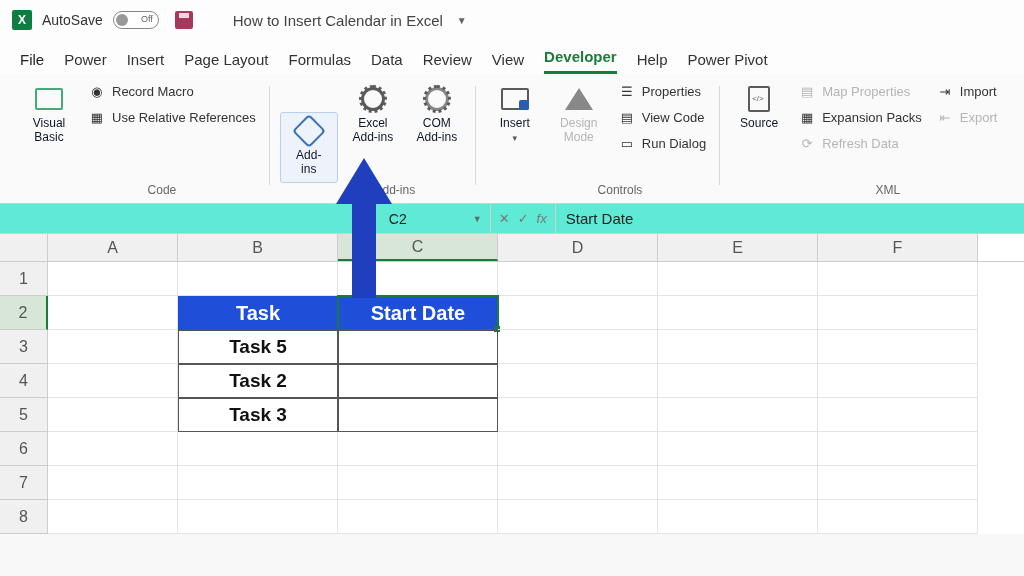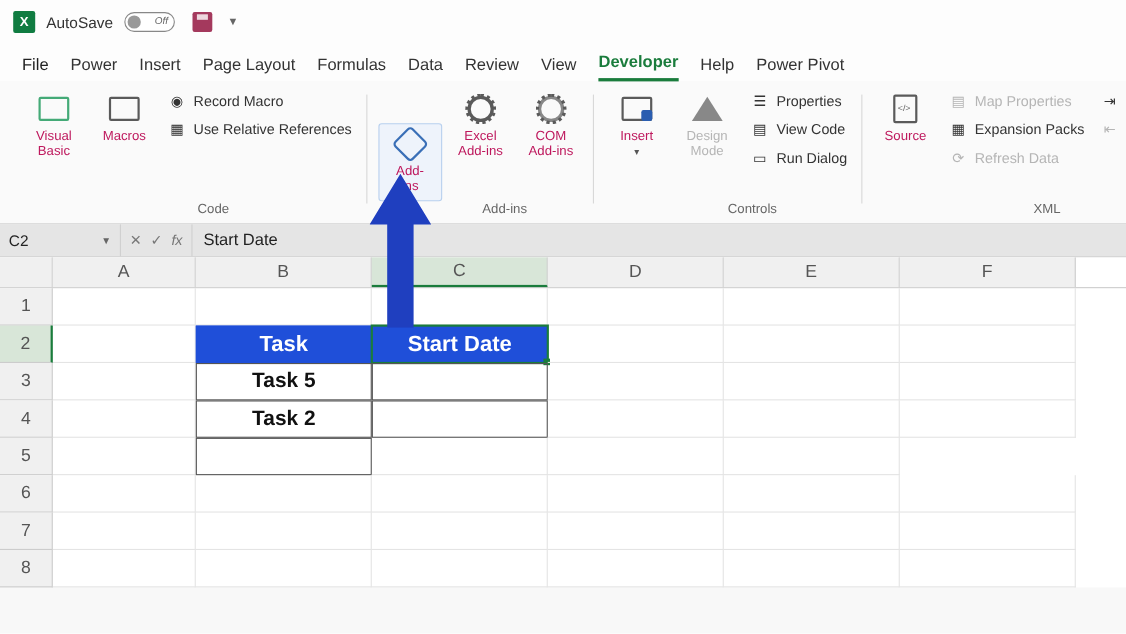--- a/index.html
+++ b/index.html
@@ -4,21 +4,21 @@
 <style>
   * { box-sizing: border-box; margin: 0; padding: 0; }
   body { font-family: "Segoe UI", Arial, sans-serif; font-size: 13px; background: #f8f8f8; color: #222; width: 1024px; height: 576px; overflow: hidden; position: relative; }
 
   
   .titlebar { display: flex; align-items: center; height: 40px; padding: 0 12px; background: #fdfdfd; gap: 10px; }
   .excel-logo { width: 20px; height: 20px; background: #107c41; display: flex; align-items: center; justify-content: center; color: #fff; font-weight: bold; font-size: 12px; border-radius: 2px; }
   .autosave-label { font-size: 14px; color: #333; }
   .autosave-toggle { display: inline-flex; align-items: center; border: 1px solid #888; border-radius: 10px; width: 46px; height: 18px; position: relative; background: #fff; }
   .autosave-toggle .knob { width: 12px; height: 12px; border-radius: 50%; background: #999; position: absolute; left: 2px; top: 2px; }
-  .autosave-toggle .off-text { font-size: 9px; color: #666; position: absolute; right: 5px; top: 2px; font-style: italic; }
+  .autosave-toggle .off-text { font-size: 9px; color: #666; position: absolute; right: 5px; top: 2px; }
   .save-icon { width: 18px; height: 18px; background: #a4395d; border-radius: 2px; position: relative; margin-left: 6px; }
   .save-icon::after { content: ""; position: absolute; top: 2px; left: 4px; width: 10px; height: 5px; background: #fff; opacity: .8; }
   .doc-title { margin-left: 30px; font-size: 15px; color: #444; }
   .doc-drop { margin-left: 4px; font-size: 10px; color: #666; }
 
   
   .tabs { display: flex; align-items: flex-end; gap: 20px; padding: 8px 20px 0 20px; background: #fdfdfd; height: 34px; }
   .tab { font-size: 15px; color: #333; padding-bottom: 6px; cursor: pointer; }
   .tab.file { color: #222; }
   .tab.active { color: #1a7c3c; font-weight: 600; border-bottom: 3px solid #1a7c3c; }
@@ -27,21 +27,21 @@
   .ribbon { display: flex; background: #fafafa; border-bottom: 1px solid #d0d0d0; height: 130px; padding: 4px 10px 0 10px; }
   .group { display: flex; flex-direction: column; justify-content: space-between; align-items: center; padding: 2px 10px 2px 10px; position: relative; }
   .group::after { content: ""; position: absolute; right: 0; top: 8px; bottom: 18px; width: 1px; background: #d8d8d8; }
   .group:last-child::after { display: none; }
   .group-body { display: flex; align-items: stretch; flex: 1; gap: 6px; }
   .group-label { font-size: 12px; color: #666; height: 18px; margin-left: 44px; }
 
   .bigbtn { display: flex; flex-direction: column; align-items: center; justify-content: flex-start; width: 58px; padding-top: 2px; cursor: pointer; border: 1px solid transparent; border-radius: 3px; }
   .bigbtn.hover { background: #eef3fb; border-color: #b8d0ee; margin-top: 32px; }
   .bigbtn .icon { width: 32px; height: 32px; margin-bottom: 2px; display: flex; align-items: center; justify-content: center; }
-  .bigbtn .lbl { font-size: 12px; text-align: center; line-height: 1.15; color: #be185d; }
+  .bigbtn .lbl { font-size: 12px; text-align: center; line-height: 1.15; color: #0f172a; }
   .bigbtn.disabled .lbl, .smallbtn.disabled { color: #b5b5b5; }
 
   .col { display: flex; flex-direction: column; justify-content: flex-start; gap: 4px; }
   .smallbtn { display: flex; align-items: center; gap: 6px; font-size: 13px; color: #333; padding: 2px 4px; cursor: pointer; white-space: nowrap; }
   .smallbtn .si { width: 18px; height: 18px; display: inline-flex; align-items: center; justify-content: center; }
 
   
   .shape-box { width: 28px; height: 22px; border: 2px solid #5a5a5a; border-radius: 2px; position: relative; }
   .shape-gear { width: 24px; height: 24px; border: 3px solid #5a5a5a; border-radius: 50%; position: relative; }
   .shape-gear::before { content: ""; position: absolute; inset: -5px; border: 3px dotted #5a5a5a; border-radius: 50%; }
@@ -49,21 +49,21 @@
   .shape-tool { width: 28px; height: 22px; border: 2px solid #5a5a5a; border-radius: 2px; position: relative; }
   .shape-tool::after { content: ""; position: absolute; right: -2px; bottom: -2px; width: 10px; height: 10px; background: #2a5db0; border-radius: 2px; }
   .shape-tri { width: 0; height: 0; border-left: 14px solid transparent; border-right: 14px solid transparent; border-bottom: 22px solid #888; }
   .shape-warn { width: 0; height: 0; border-left: 9px solid transparent; border-right: 9px solid transparent; border-bottom: 16px solid #e8a33d; }
   .shape-doc { width: 22px; height: 26px; border: 2px solid #5a5a5a; border-radius: 2px; position: relative; }
   .shape-doc::after { content: "</>"; font-size: 8px; position: absolute; top: 6px; left: 2px; color: #5a5a5a; }
 
   .chev { font-size: 9px; color: #555; margin-top: 2px; }
 
   
-  .fbar { display: flex; align-items: center; height: 30px; background: #e5e5e5; border-bottom: 1px solid #d0d0d0; }
+  .fbar { display: flex; align-items: center; height: 30px; background: #5eead4; border-bottom: 1px solid #d0d0d0; justify-content: center; }
   .namebox { width: 110px; height: 100%; border-right: 1px solid #d0d0d0; display: flex; align-items: center; padding: 0 8px; font-size: 14px; justify-content: space-between; }
   .namebox .dd { font-size: 9px; color: #666; }
   .fxbtns { display: flex; align-items: center; gap: 8px; padding: 0 8px; color: #777; border-right: 1px solid #d0d0d0; height: 100%; }
   .fxbtns span { font-size: 13px; cursor: pointer; }
   .fxval { padding: 0 10px; font-size: 15px; }
 
   
   .grid-wrap { position: relative; background: #fff; }
   .col-headers { display: flex; height: 28px; border-bottom: 1px solid #ccc; }
   .corner { width: 48px; border-right: 1px solid #ccc; background: #f0f0f0; }
@@ -90,20 +90,21 @@
 <body>
 
 <div class="titlebar">
   <div class="excel-logo">X</div>
   <span class="autosave-label">AutoSave</span>
   <span class="autosave-toggle">
     <span class="knob"></span>
     <span class="off-text">Off</span>
   </span>
   <span class="save-icon"></span>
+  <span class="doc-title">How to Insert Calendar in Excel</span>
   <span class="doc-drop">▼</span>
 </div>
 
 <div class="tabs" id="tabs">
     <div class="tab file">File</div>
     <div class="tab">Power</div>
     <div class="tab">Insert</div>
     <div class="tab">Page Layout</div>
     <div class="tab">Formulas</div>
     <div class="tab">Data</div>
@@ -118,26 +119,20 @@
 
   <div class="group">
     <div class="group-body">
       <div class="bigbtn">
         <div class="icon">
             <div class="shape-box" style="border-color:#4a7;"></div>
           </div>
         <div class="lbl" style="white-space:pre-line">Visual
 Basic</div>
       </div>
-      <div class="bigbtn">
-        <div class="icon">
-            <div class="shape-box"></div>
-          </div>
-        <div class="lbl">Macros</div>
-      </div>
       <div class="col">
         <div class="smallbtn">
             <span class="si">◉</span>
             <span>Record Macro</span>
           </div>
         <div class="smallbtn">
             <span class="si">▦</span>
             <span>Use Relative References</span>
           </div>
       </div>
@@ -301,20 +296,21 @@
         <div class="cell narrow"></div>
         <div class="cell tb">Task 2</div>
         <div class="cell tb"></div>
         <div class="cell"></div>
         <div class="cell"></div>
         <div class="cell"></div>
       </div>
       <div class="row">
         <div class="rh">5</div>
         <div class="cell narrow"></div>
+        <div class="cell tb">Task 3</div>
         <div class="cell tb"></div>
         <div class="cell"></div>
         <div class="cell"></div>
         <div class="cell"></div>
       </div>
       <div class="row">
         <div class="rh">6</div>
         <div class="cell narrow"></div>
         <div class="cell"></div>
         <div class="cell"></div>

